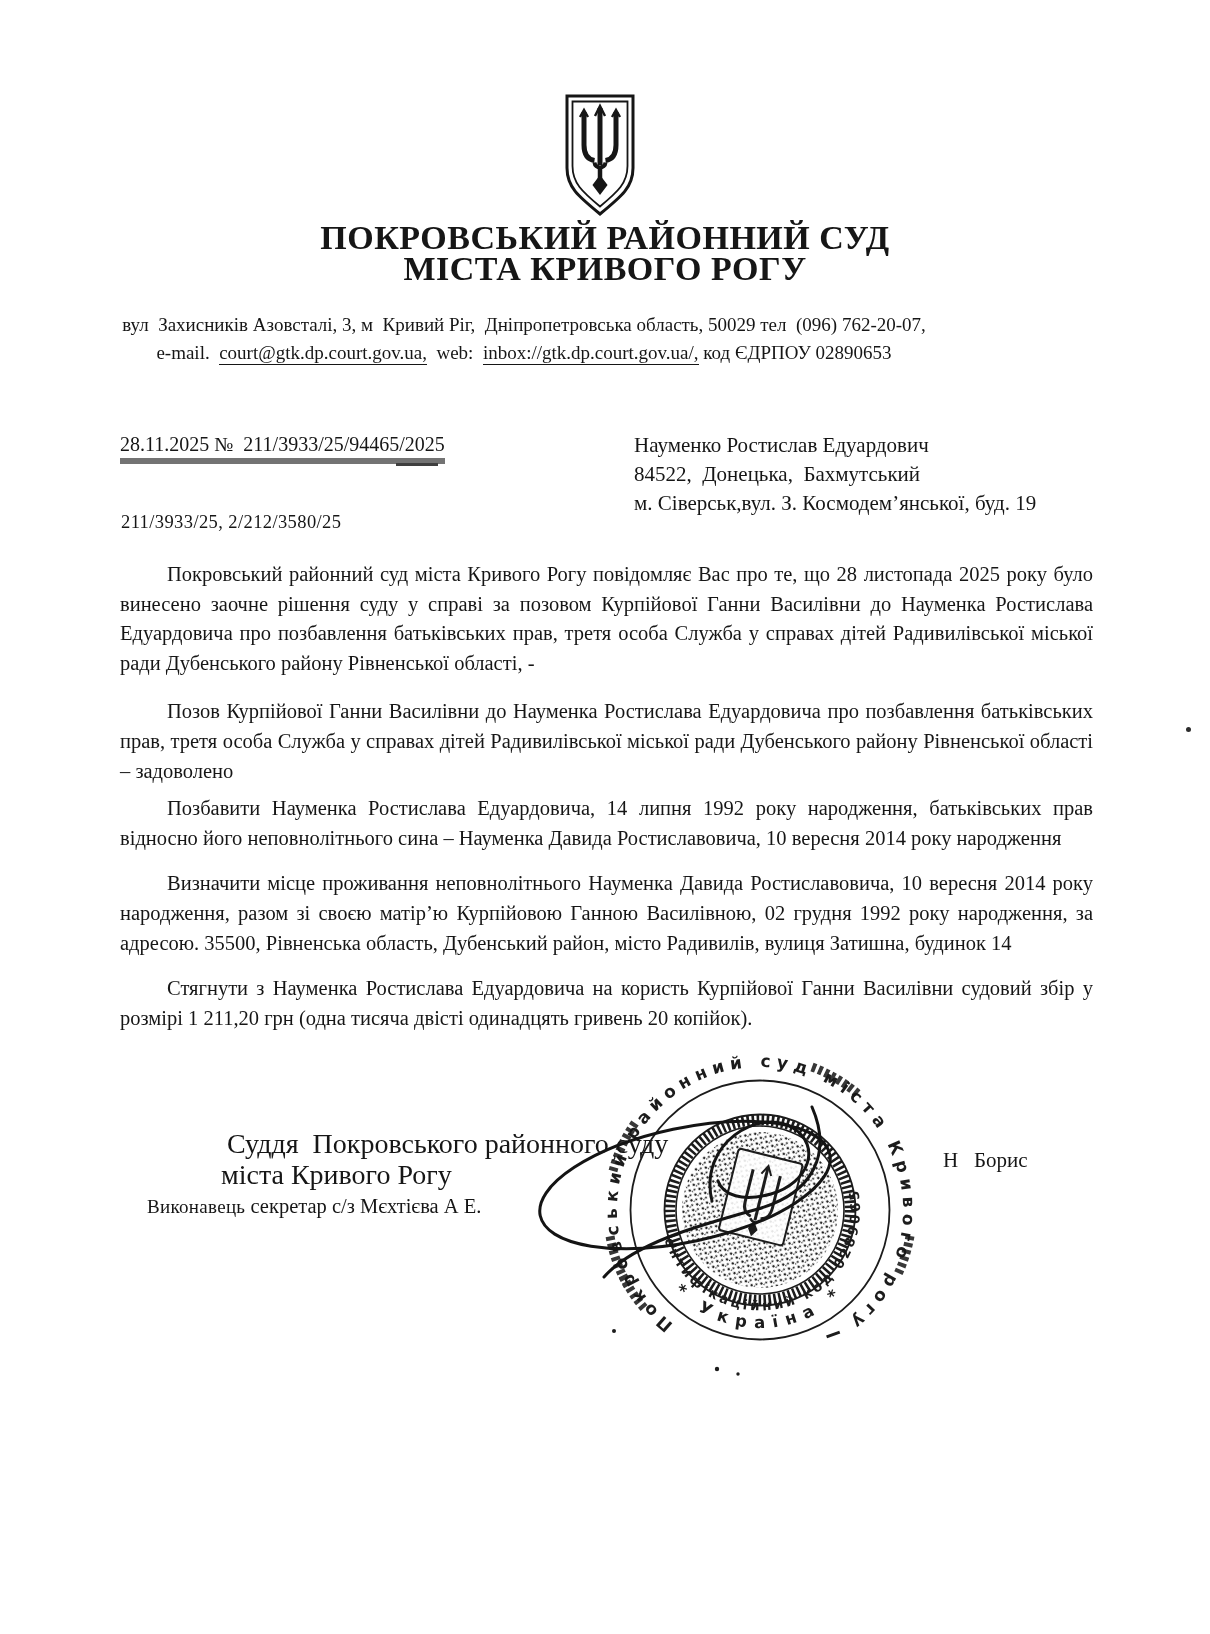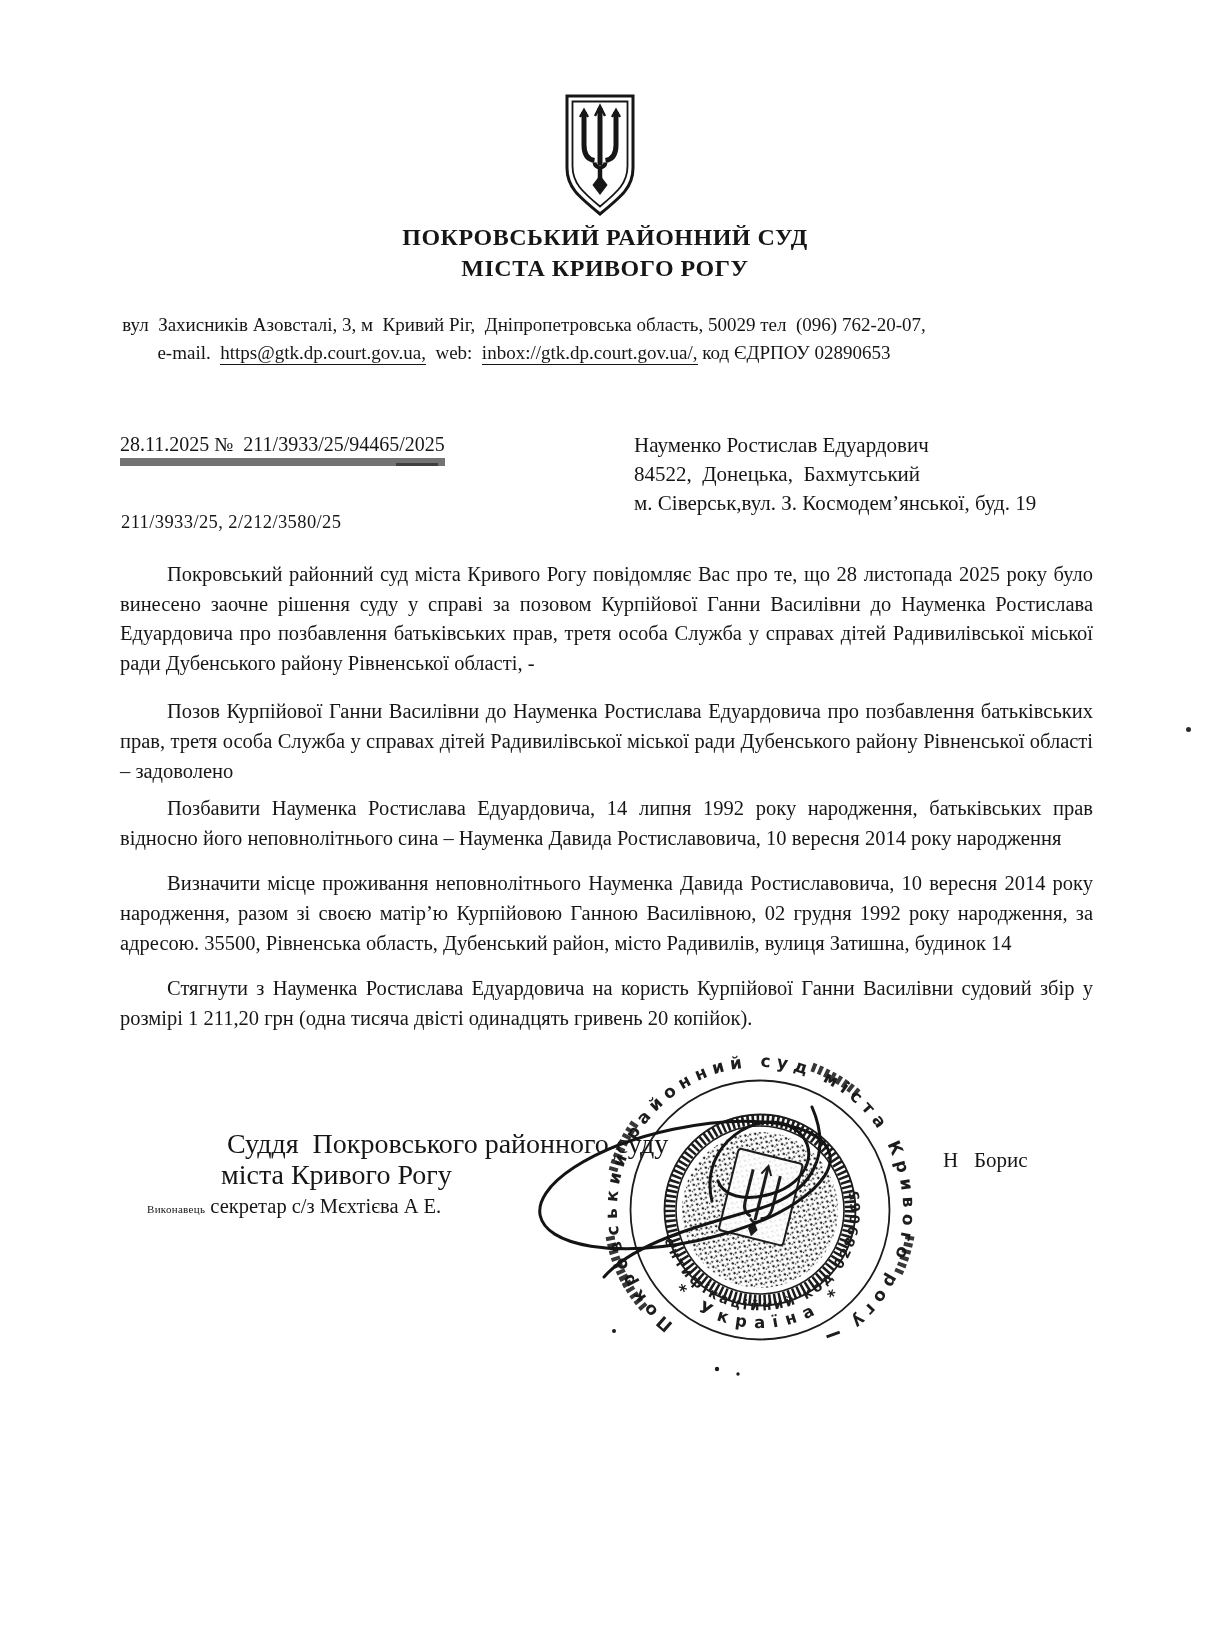--- a/index.html
+++ b/index.html
@@ -12,31 +12,31 @@
     color:#161616;
   }
   .abs { position:absolute; }
   .keepws { white-space:pre; }
 
   .emblem { left:562px; top:93px; width:76px; height:124px; }
 
   .court-name {
     left:0; top:222px; width:1210px;
     text-align:center; font-weight:bold;
-    font-size:24px; line-height:31px; letter-spacing:0.5px;
+    font-size:34px; line-height:31px; letter-spacing:0.5px;
   }
   .court-address {
     left:0; top:311px; width:1048px;
     text-align:center; font-size:19px; line-height:28px;
   }
   .ulink { border-bottom:1.5px solid #161616; padding-bottom:1px; }
 
   .date-number {
     left:120px; top:433px; font-size:20px;
-    border-bottom:8px solid #737373; padding-bottom:2px;
+    border-bottom:6px solid #737373; padding-bottom:2px;
   }
   .date-artifact { left:396px; top:463px; width:42px; height:3px; background:#3f3f3f; }
 
   .recipient { left:634px; top:431px; font-size:21px; line-height:29px; }
 
   .case-ref { left:121px; top:512px; font-size:18.5px; letter-spacing:0.4px; }
 
   .body-text {
     left:120px; top:560px; width:973px;
     font-size:20.5px; line-height:29.6px;
@@ -45,21 +45,21 @@
   }
   .body-text p { margin:0; text-indent:47px; }
   .body-text p:nth-of-type(1) { margin-bottom:19px; }
   .body-text p:nth-of-type(2) { margin-bottom:8px; }
   .body-text p:nth-of-type(3) { margin-bottom:16px; }
   .body-text p:nth-of-type(4) { margin-bottom:16px; }
 
   .judge { left:183px; top:1128px; font-size:28px; line-height:31px;margin-left:44px; }
   .judge .line2 { margin-left:-6px; }
   .executor { left:147px; top:1195px; font-size:20.5px; }
-  .executor .small { font-size:11px; letter-spacing:0.3px; }
+  .executor .small { font-size:19px; letter-spacing:0.3px; }
   .judge-name { left:943px; top:1148px; font-size:21px; }
 
   .dot-artifact { left:1186px; top:727px; width:5px; height:5px; background:#2c2c2c; border-radius:50%; }
 
   .stamp-svg { left:530px; top:1025px; width:440px; height:380px; }
 </style>
 </head>
 <body>
 
 <div>
@@ -85,21 +85,21 @@
   </svg>
 
   <div class="abs court-name">
     <div>ПОКРОВСЬКИЙ РАЙОННИЙ СУД</div>
     <div>МІСТА КРИВОГО РОГУ</div>
   </div>
 
   <div class="abs court-address">
     <div class="keepws">вул  Захисників Азовсталі, 3, м  Кривий Ріг,  Дніпропетровська область, 50029 тел  (096) 762-20-07,</div>
     <div>
-      <span class="keepws">e-mail.  </span><span class="ulink keepws">https@gtk.dp.court.gov.ua,</span><span class="keepws">  web:  </span><span class="ulink keepws">inbox://gtk.dp.court.gov.ua/,</span><span class="keepws"> код ЄДРПОУ 02890653</span>
+      <span class="keepws">e-mail.  </span><span class="ulink keepws">court@gtk.dp.court.gov.ua,</span><span class="keepws">  web:  </span><span class="ulink keepws">inbox://gtk.dp.court.gov.ua/,</span><span class="keepws"> код ЄДРПОУ 02890653</span>
     </div>
   </div>
 
   <span class="abs date-number keepws">28.11.2025 №  211/3933/25/94465/2025</span>
   <div class="abs date-artifact"></div>
 
   <div class="abs recipient">
     <div class="keepws">Науменко Ростислав Едуардович</div>
     <div class="keepws">84522,  Донецька,  Бахмутський</div>
     <div class="keepws">м. Сіверськ,вул. З. Космодем’янської, буд. 19</div>

